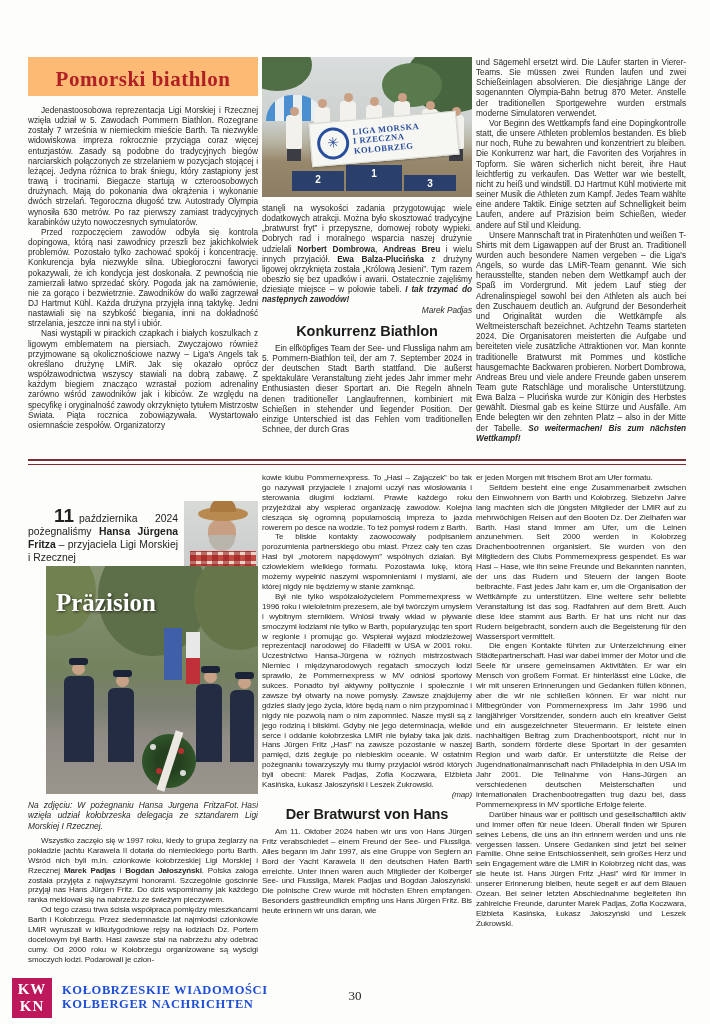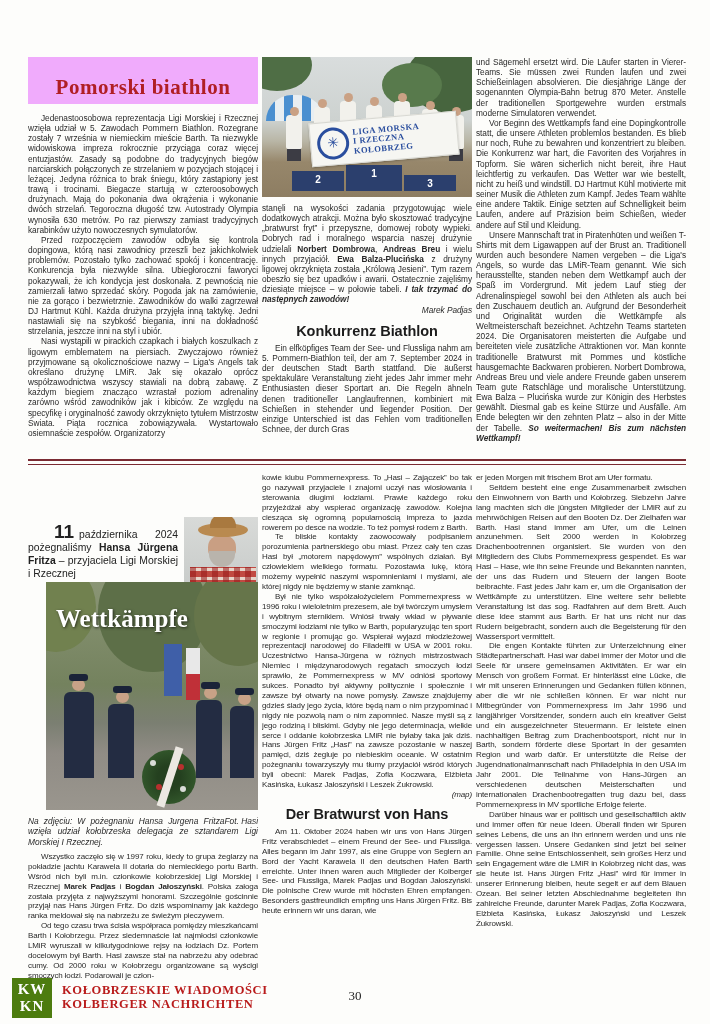--- a/index.html
+++ b/index.html
@@ -9,21 +9,21 @@
   .grid{display:grid;grid-template-columns:230px 210px 210px;column-gap:4px;}
   .top-grid{height:396px;overflow:hidden;}
   .bottom-grid{height:508px;overflow:hidden;margin-top:8px;}
   .col{overflow:hidden;}
   .bt{font-size:8.3px;line-height:10.15px;text-align:justify;letter-spacing:-0.05px;color:#2a2a2a;}
   .bt2{font-size:8.0px;line-height:9.9px;text-align:justify;letter-spacing:-0.12px;color:#2a2a2a;}
   p{margin:0;text-indent:13px;}
   p.noind{text-indent:0;}
   .b{font-weight:bold;}
   .i{font-style:italic;}
-  .title-banner{background:#f0abfc;text-align:center;padding:18px 2px 4px;margin-bottom:9px;}
+  .title-banner{background:#fdba74;text-align:center;padding:10px 2px 4px;margin-bottom:9px;}
   .title-banner span{font-family:"Liberation Serif",serif;font-weight:bold;font-size:21px;
        letter-spacing:0.5px;color:#b01f24;}
   h2{font-size:14.5px;font-weight:bold;text-align:center;margin:10px 0 7px;color:#1c1c1c;
      font-family:"Liberation Sans",sans-serif;}
   .sig{text-align:right;font-style:italic;font-size:8.3px;line-height:11px;}
   .divider{height:3px;border-top:2.5px solid #7b2b33;border-bottom:1.5px solid #7b2b33;margin-top:6px;}
   
   .team-photo{height:140px;position:relative;overflow:hidden;margin-bottom:6px;
       background:linear-gradient(#d9dddd 0%,#cdd2d0 45%,#b9b6a6 60%,#97876b 75%,#8d7d62 100%);}
   .tree{position:absolute;border-radius:50%;}
@@ -36,21 +36,21 @@
       display:flex;align-items:center;}
   .t-banner .wheel{width:26px;height:26px;border:3px solid #2a4e9e;border-radius:50%;margin:0 4px 0 6px;
       color:#2a4e9e;font-size:14px;line-height:24px;text-align:center;flex:0 0 auto;}
   .t-banner .lines{font-family:"Liberation Serif",serif;font-weight:bold;color:#2a4e9e;
       font-size:8.5px;line-height:9.5px;letter-spacing:0.5px;}
   .person{position:absolute;width:16px;height:34px;background:#f2f1ec;border-radius:4px 4px 2px 2px;}
   .person:before{content:"";position:absolute;top:-8px;left:3.5px;width:9px;height:9px;border-radius:50%;
       background:#caa184;}
   .person:after{content:"";position:absolute;bottom:-12px;left:1px;width:14px;height:12px;background:#3c3c44;}
   
-  .intro{position:relative;margin-top:52px;min-height:54px;padding-right:80px;
+  .intro{position:relative;margin-top:36px;min-height:54px;padding-right:80px;
       font-size:10.4px;line-height:13px;text-align:justify;}
   .intro .day{font-size:19px;font-weight:bold;padding-left:26px;padding-right:5px;line-height:13px;}
   .portrait{position:absolute;right:-2px;top:-8px;width:76px;height:96px;overflow:hidden;
       background:linear-gradient(#d8dad8,#c2c6c4);}
   .hat{position:absolute;left:14px;top:6px;width:50px;height:14px;border-radius:50%;
       background:#b98a50;}
   .hat:before{content:"";position:absolute;left:12px;top:-9px;width:26px;height:14px;
       border-radius:12px 12px 0 0;background:#a9793f;}
   .face{position:absolute;left:24px;top:18px;width:28px;height:26px;border-radius:45%;background:#c99f83;}
   .beard{position:absolute;left:25px;top:34px;width:26px;height:16px;border-radius:0 0 14px 14px;background:#b9b4ac;}
@@ -69,25 +69,25 @@
   .flag-pol{position:absolute;width:14px;height:52px;background:linear-gradient(180deg,#e8e8e8 50%,#c03038 50%);}
   .wreath{position:absolute;width:54px;height:54px;border-radius:50%;
       background:radial-gradient(circle at 50% 50%,#24401f 30%,#31552a 70%);}
   .wreath:before{content:"";position:absolute;left:24px;top:-4px;width:8px;height:62px;background:#ece8e2;transform:rotate(18deg);}
   .dot{position:absolute;width:6px;height:6px;border-radius:50%;}
   .caption{font-size:8.4px;line-height:10.3px;font-style:italic;text-align:justify;margin:6px 0 5px;color:#2a2a2a;}
   .caption .credit{float:right;font-style:italic;}
   .map-credit{text-align:right;font-style:italic;font-size:8px;line-height:10px;}
   
   .footer{position:absolute;left:0;right:0;bottom:0;height:50px;}
-  .logo-box{position:absolute;left:12px;bottom:6px;width:40px;height:40px;background:#4d7c0f;
+  .logo-box{position:absolute;left:12px;bottom:6px;width:40px;height:40px;background:#be185d;
       color:#fff;text-align:center;font-family:"Liberation Serif",serif;font-weight:bold;
       font-size:15px;line-height:17px;padding-top:3px;box-sizing:border-box;letter-spacing:1px;}
   .footer-name{position:absolute;left:62px;bottom:13px;font-family:"Liberation Serif",serif;
-      font-weight:bold;color:#b91c1c;font-size:12.5px;line-height:13.5px;letter-spacing:0.6px;}
+      font-weight:bold;color:#1d4ed8;font-size:12.5px;line-height:13.5px;letter-spacing:0.6px;}
   .page-num{position:absolute;left:0;right:0;bottom:20px;text-align:center;
       font-family:"Liberation Serif",serif;font-size:13px;color:#222;}
 </style>
 </head>
 <body>
 
 <div class="page">
 
   <div class="grid top-grid">
 
@@ -174,21 +174,21 @@
         <div class="mourner" style="left:62px;top:122px;width:26px;height:74px;"></div>
         <div class="mourner" style="left:150px;top:118px;width:26px;height:78px;"></div>
         <div class="mourner" style="left:184px;top:124px;width:24px;height:72px;"></div>
         <div class="wreath" style="left:96px;top:168px;">
           <span class="dot" style="left:8px;top:10px;background:#d9dcd8;"></span>
           <span class="dot" style="left:36px;top:14px;background:#b8302e;"></span>
           <span class="dot" style="left:14px;top:34px;background:#b8302e;"></span>
           <span class="dot" style="left:38px;top:36px;background:#d9dcd8;"></span>
         </div>
         <div class="overlay-title">
-          <div>Wettkämpfe</div>
+          <div>Präzision</div>
         </div>
       </div>
       <div class="caption">
         <span class="credit">Fot. Hasi</span>
         <span>Na zdjęciu: W pożegnaniu Hansa Jurgena Fritza wzięła udział kołobrzeska delegacja ze sztandarem Ligi Morskiej I Rzecznej.</span>
       </div>
       <div class="bt2">
         <p><span>Wszystko zaczęło się w 1997 roku, kiedy to grupa żeglarzy na pokładzie jachtu Karawela II dotarła do niemieckiego portu Barth. Wśród nich byli m.in. członkowie kołobrzeskiej Ligi Morskiej i Rzecznej </span><span class="b">Marek Padjas</span><span> i </span><span class="b">Bogdan Jałoszyński</span><span>. Polska załoga została przyjęta z najwyższymi honorami. Szczególnie gościnnie przyjął nas Hans Jürgen Fritz. Do dziś wspominamy jak każdego ranka meldował się na nabrzeżu ze świeżym pieczywem.</span></p>
         <p>Od tego czasu trwa ścisła współpraca pomiędzy mieszkańcami Barth i Kołobrzegu. Przez siedemnaście lat najmłodsi członkowie LMiR wyruszali w kilkutygodniowe rejsy na łodziach Dz. Portem docelowym był Barth. Hasi zawsze stał na nabrzeżu aby odebrać cumy. Od 2000 roku w Kołobrzegu organizowane są wyścigi smoczych łodzi. Podarowali je człon-</p>
       </div>

